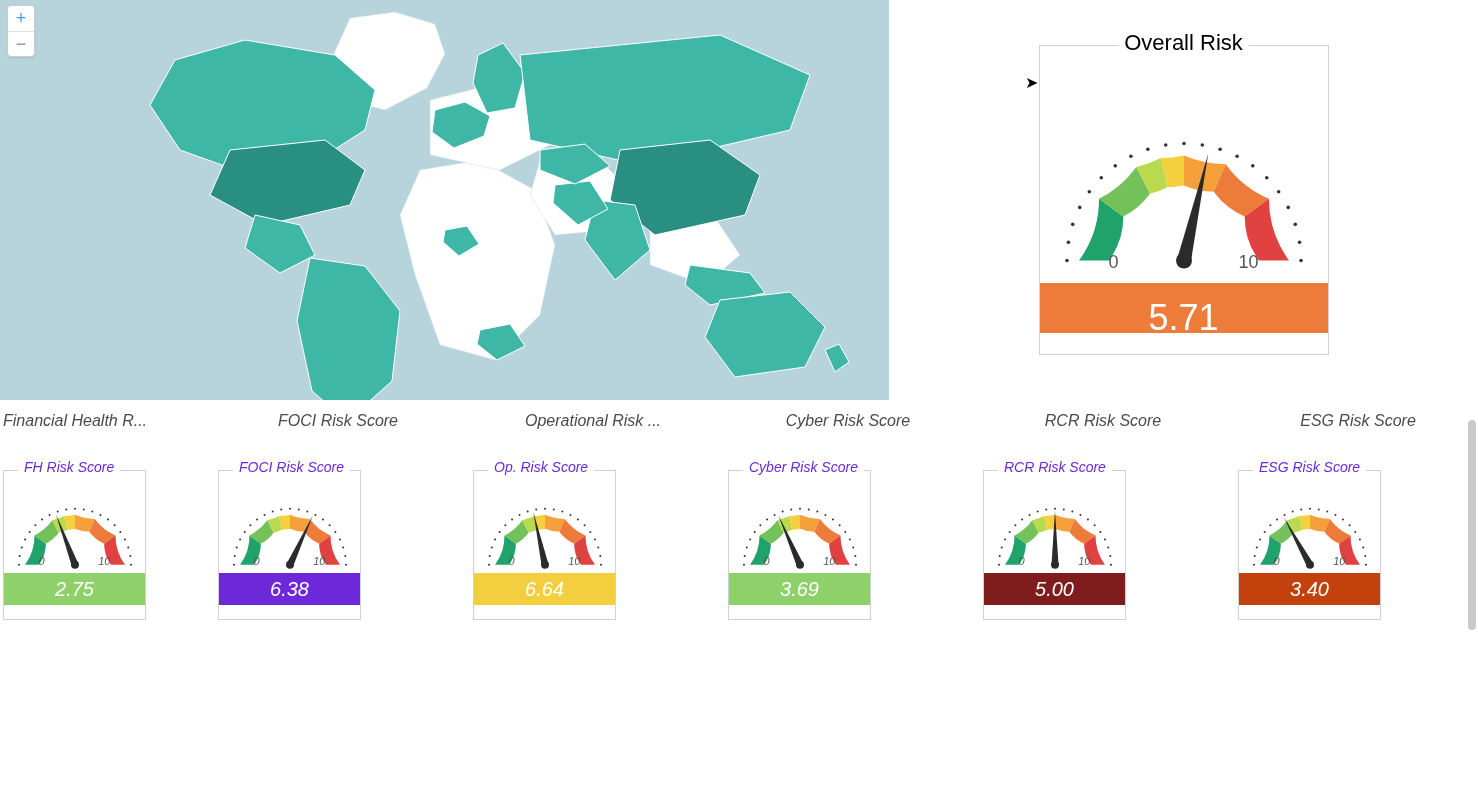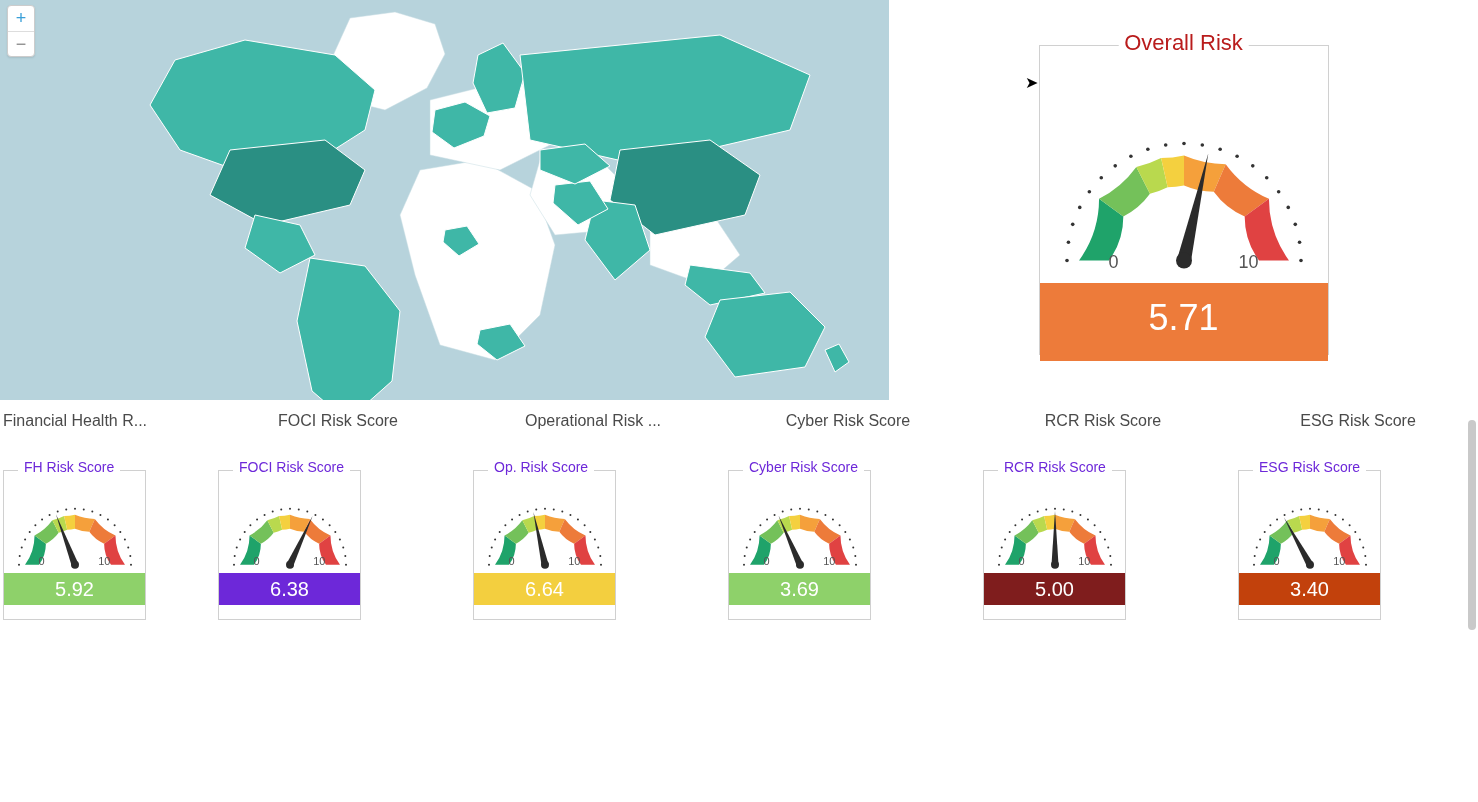--- a/index.html
+++ b/index.html
@@ -88,38 +88,38 @@
     padding: 0 6px;
     font-size: 14px;
     color: #6d28d9;
     white-space: nowrap;
   }
   .gauge-card.large .gauge-legend {
     left: 50%;
     transform: translateX(-50%);
     top: -16px;
     font-size: 22px;
-    color: #b91c1c;
+    color: #000000;
   }
   .gauge-body {
     width: 100%;
     display: flex;
     flex-direction: column;
     align-items: center;
   }
   .gauge-svg-wrap { width: 100%; display:flex; justify-content:center; }
   .gauge-svg-large { width: 260px; height: 190px; margin-top: 34px; }
   .gauge-svg-small { width: 128px; height: 84px; margin-top: 14px; }
   .gauge-value-bar {
     width: 100%;
     text-align: center;
     color: #fff;
   }
   .gauge-card.large .gauge-value-bar {
-    height: 78px;
+    height: 50px;
     line-height: 70px;
     font-size: 36px;
     font-weight: 300;
     margin-top: 10px;
   }
   .gauge-card.small .gauge-value-bar {
     height: 32px;
     line-height: 32px;
     font-size: 20px;
     font-weight: 400;
@@ -138,20 +138,21 @@
     width: 72px; margin: -14px auto 0;
   }
 
   
   .bottom-row {
     display: flex;
     width: 100%;
     padding: 0 0 0 3px;
     margin-top: 12px;
     justify-content: space-between;
+    font-style: italic;
   }
   .gauge-col {
     width: 240px;
     display: flex;
     flex-direction: column;
   }
   .gauge-col:first-child { align-items: flex-start; width: 200px; }
   .col-title {
     font-size: 16px;
     color: #4a4a4a;
@@ -331,21 +332,21 @@
               <circle cx="119.31054707332771" cy="71.03966995774707" r="1" fill="#333"></circle>
               <circle cx="120" cy="79.8" r="1" fill="#333"></circle>
               <path d="M 60.72594589209547 81.0371619532274 L 44.91235843592012 29.286022335187155 L 67.27405410790453 78.5628380467726 Z" fill="#2b2b2b"></path>
               <circle cx="64" cy="79.8" r="4" fill="#2b2b2b"></circle>
             </svg>
           </div>
           <div class="gauge-scale-labels">
             <span>0</span>
             <span>10</span>
           </div>
-          <div class="gauge-value-bar" style="background:#8ed16a">5.92</div>
+          <div class="gauge-value-bar" style="background:#8ed16a">2.75</div>
         </div>
       </div>
     </div>
     <div class="gauge-col">
       <div class="col-title">FOCI Risk Score</div>
       <div class="gauge-card small">
         <div class="gauge-legend">FOCI Risk Score</div>
         <div class="gauge-body">
           <div class="gauge-svg-wrap">
             <svg class="gauge-svg-small" viewBox="0 0 128 84">

